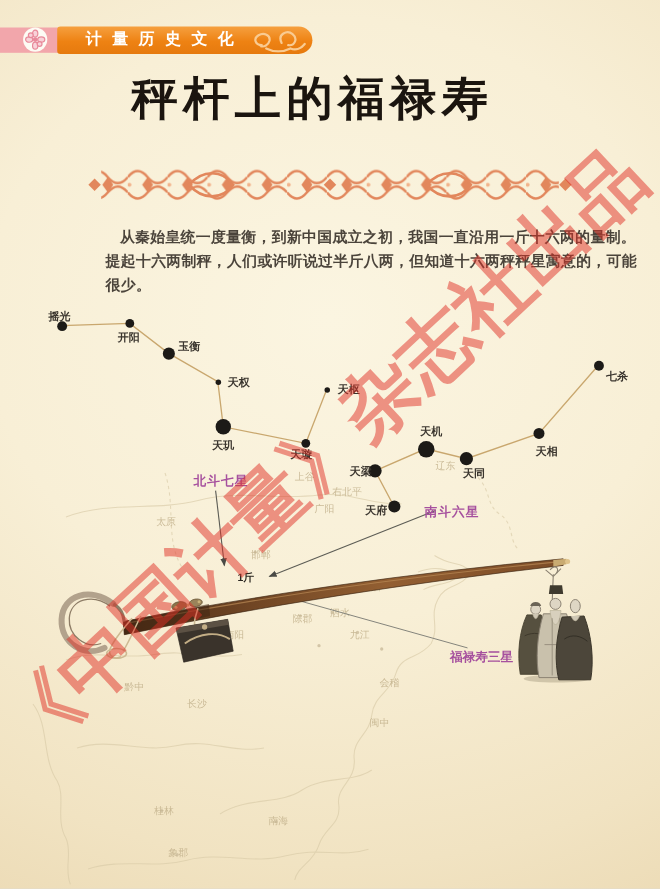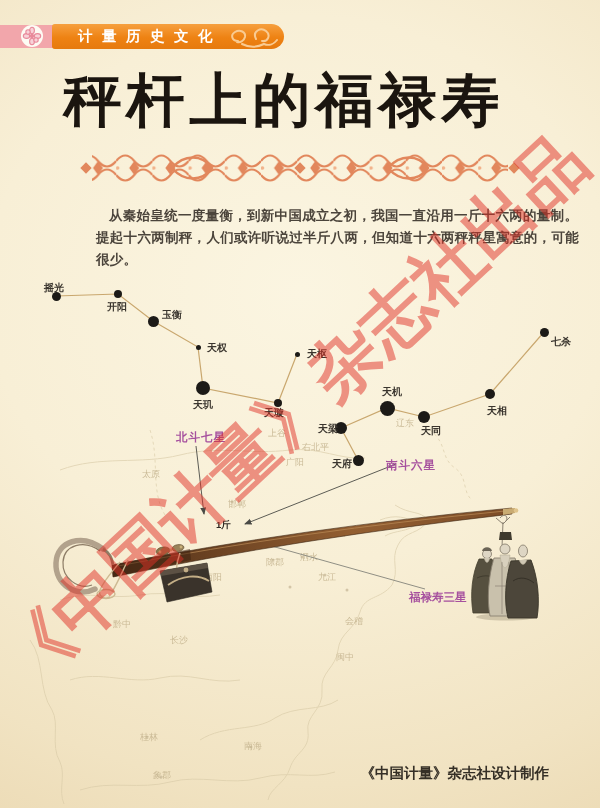--- a/index.html
+++ b/index.html
@@ -9,21 +9,21 @@
   .abs{position:absolute;}
   
   .tab-pink{left:0;top:25px;width:58px;height:23px;background:#f2a6ab;}
   .logo-circle{left:21px;top:25px;width:22px;height:22px;border-radius:50%;background:#fdfbf4;}
   .banner{left:52px;top:24px;width:232px;height:25px;border-radius:3px 13px 13px 3px;
     background:linear-gradient(#f6a03f,#ee8213 55%,#e67a0e);}
   .banner-label{position:absolute;left:26px;top:0;line-height:25px;color:#fff;font-size:14.5px;
     font-weight:bold;letter-spacing:9.5px;white-space:nowrap;}
   .clouds{position:absolute;left:176px;top:4px;}
   
-  .page-title{left:0;top:62px;width:568px;text-align:center;font-size:58px;font-weight:bold;
+  .page-title{left:0;top:62px;width:568px;text-align:center;font-size:42px;font-weight:bold;
     color:#1b150f;letter-spacing:5px;}
   
   .ornament{left:80px;top:147px;}
   
   .intro{left:60px;top:205px;width:484px;font-size:13.5px;font-weight:bold;color:#4b443b;
     line-height:22px;letter-spacing:.3px;z-index:20;margin-left:36px;}
   .intro .l1{text-indent:13px;}
   .body-text{left:45px;top:644px;width:511px;font-size:13.5px;font-weight:bold;color:#4b443b;
     line-height:23px;text-align:justify;text-indent:27px;letter-spacing:.3px;z-index:20;}
   .footer{left:0;top:764px;width:549px;text-align:right;font-size:14.5px;font-weight:bold;
@@ -254,17 +254,16 @@
   <div class="abs star-label" style="left:382px;top:385px">天机</div>
   <div class="abs star-label" style="left:318px;top:422px">天梁</div>
   <div class="abs star-label" style="left:332px;top:457px">天府</div>
 
   <div class="abs group-label" style="left:176px;top:430px">北斗七星</div>
   <div class="abs group-label" style="left:386px;top:458px">南斗六星</div>
   <div class="abs group-label" style="left:409px;top:590px;letter-spacing:0">福禄寿三星</div>
   <div class="abs jin-label" style="left:216px;top:519px">1斤</div>
 
 
-  <div class="abs footer">《中国计量》杂志社设计制作</div>
 
   <div class="abs watermark">《中国计量》杂志社出品</div>
 
 </div>
 
 </body></html>

